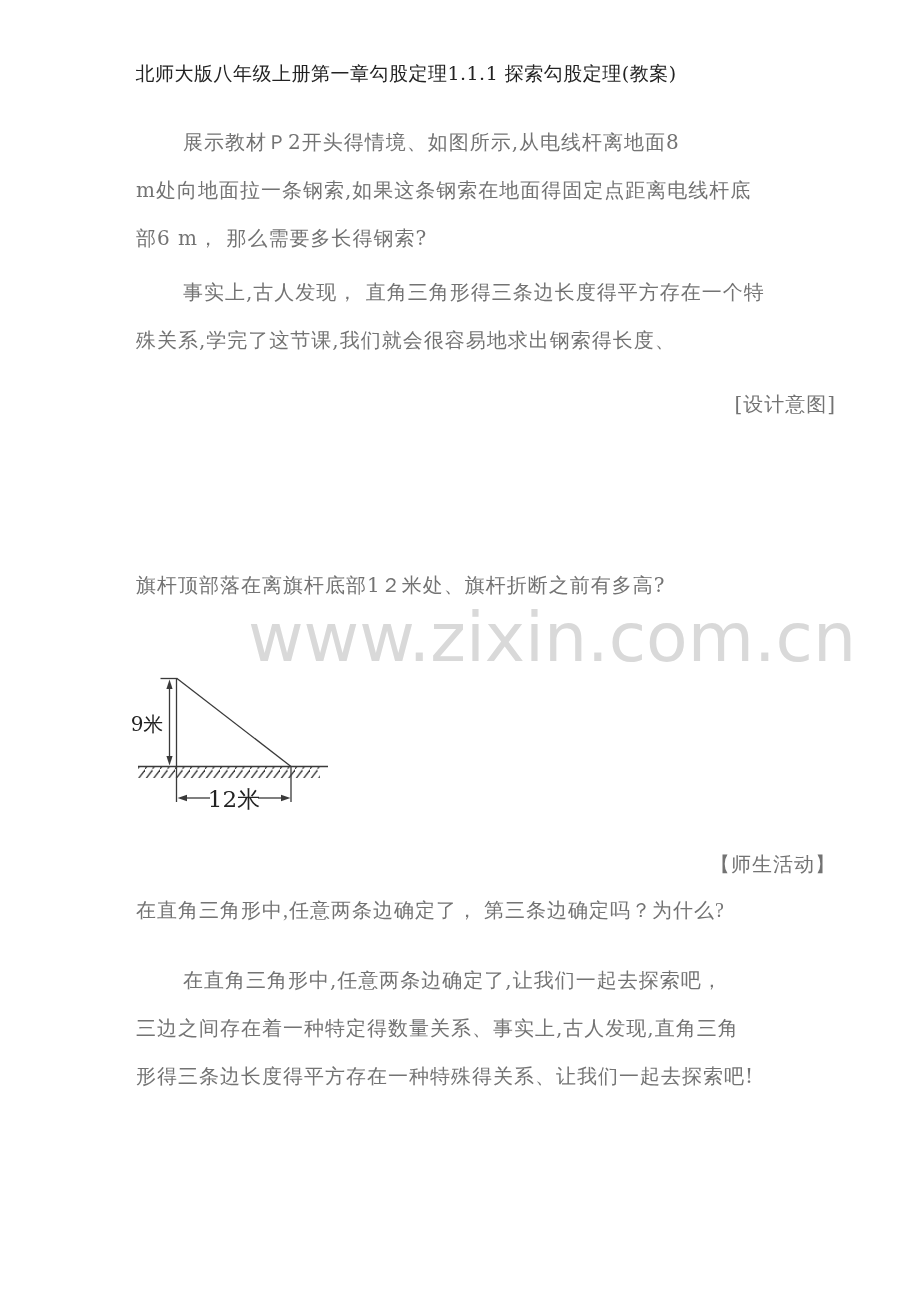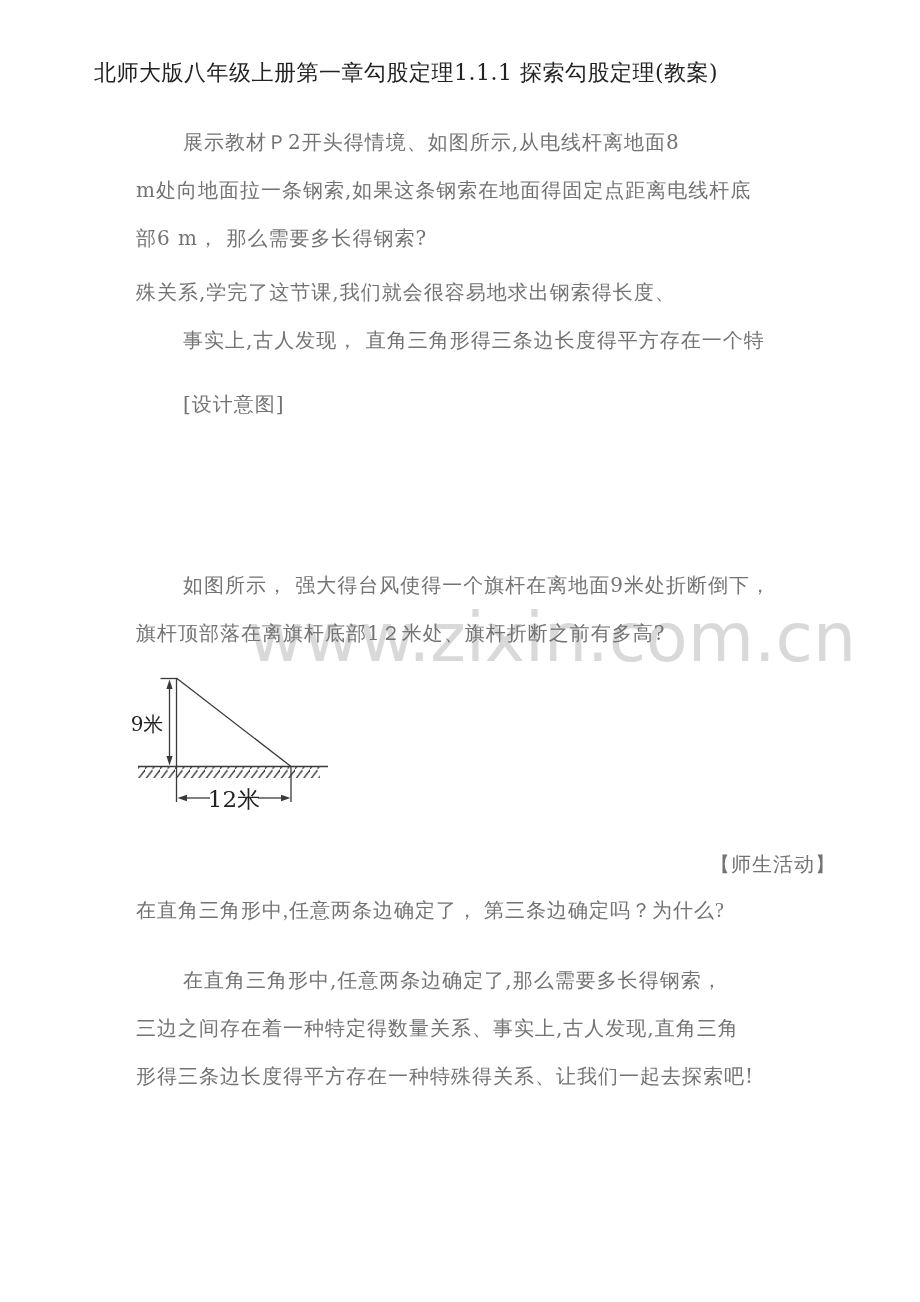--- a/index.html
+++ b/index.html
@@ -6,36 +6,36 @@
   body{
     width:920px;height:1302px;
     background:#ffffff;
     font-family:"DejaVu Serif","Liberation Serif",serif;
     color:#1c1c1c;
     overflow:hidden;
   }
   .page{position:relative;width:920px;height:1302px;background:#ffffff;}
   .doc-title{
     position:absolute;top:58px;left:0;width:812px;
-    text-align:center;font-size:22px;letter-spacing:0.5px;
+    text-align:center;font-size:19px;letter-spacing:0.5px;
     line-height:30px;color:#222;z-index:2;white-space:nowrap;
   }
   .watermark{
     position:absolute;left:248px;top:604px;z-index:0;
     font-family:"DejaVu Sans","Liberation Sans",sans-serif;
     font-size:68px;color:#d9d9d9;letter-spacing:0;line-height:1;
     user-select:none;white-space:nowrap;
   }
   .para{position:absolute;left:136px;width:700px;z-index:1;}
   .line{
     height:48px;line-height:48px;font-size:20px;
     letter-spacing:1px;white-space:nowrap;color:#737373;
   }
   .indent{padding-left:47px;}
-  .p1{top:118px;} .p2{top:268px;} .p3{top:380px;}
+  .p1{top:118px;} .p2{top:268px;} .p3{top:380px;text-align:right;}
   .p4{top:426px;} .p5{top:490px;} .p6{top:561px;}
   .p7{top:840px;text-align:right;} .p8{top:886px;font-family:Liberation Serif, serif;} .p9{top:956px;}
   .diagram{position:absolute;left:130px;top:670px;z-index:1;}
   .diagram line, .diagram path{stroke:#3a3a3a;stroke-width:1.3;fill:none;}
   .diagram text{
     fill:#222;font-family:"DejaVu Serif","Liberation Serif",serif;
   }
   .diagram polygon{fill:#3a3a3a;stroke:none;}
 </style>
 </head>
@@ -47,32 +47,31 @@
 
   <div class="doc-title">北师大版八年级上册第一章勾股定理1.1.1 探索勾股定理(教案)</div>
 
   <div class="para p1">
     <div class="line indent">展示教材Ｐ2开头得情境、如图所示,从电线杆离地面8</div>
     <div class="line">m处向地面拉一条钢索,如果这条钢索在地面得固定点距离电线杆底</div>
     <div class="line">部6 m， 那么需要多长得钢索?</div>
   </div>
 
   <div class="para p2">
+    <div class="line indent">事实上,古人发现， 直角三角形得三条边长度得平方存在一个特</div>
     <div class="line">殊关系,学完了这节课,我们就会很容易地求出钢索得长度、</div>
-    <div class="line indent">事实上,古人发现， 直角三角形得三条边长度得平方存在一个特</div>
   </div>
 
   <div class="para p3">
     <div class="line indent">[设计意图]</div>
   </div>
 
 
 
   <div class="para p6">
-    <div class="line indent">如图所示， 强大得台风使得一个旗杆在离地面9米处折断倒下，</div>
     <div class="line">旗杆顶部落在离旗杆底部1２米处、旗杆折断之前有多高?</div>
   </div>
 
   <svg class="diagram" width="210" height="150" viewBox="0 0 210 150">
     <defs>
       <pattern id="hatch" width="7.5" height="11" patternUnits="userSpaceOnUse">
         <line x1="-0.5" y1="11.5" x2="8" y2="0.5" stroke="#3a3a3a" stroke-width="1.1"></line>
       </pattern>
     </defs>
 
@@ -102,18 +101,18 @@
 
   <div class="para p7">
     <div class="line indent">【师生活动】</div>
   </div>
 
   <div class="para p8">
     <div class="line">在直角三角形中,任意两条边确定了， 第三条边确定吗？为什么?</div>
   </div>
 
   <div class="para p9">
-    <div class="line indent">在直角三角形中,任意两条边确定了,那么需要多长得钢索，</div>
+    <div class="line indent">在直角三角形中,任意两条边确定了,让我们一起去探索吧，</div>
     <div class="line">三边之间存在着一种特定得数量关系、事实上,古人发现,直角三角</div>
     <div class="line">形得三条边长度得平方存在一种特殊得关系、让我们一起去探索吧!</div>
   </div>
 
 </div>
 
 </body></html>

